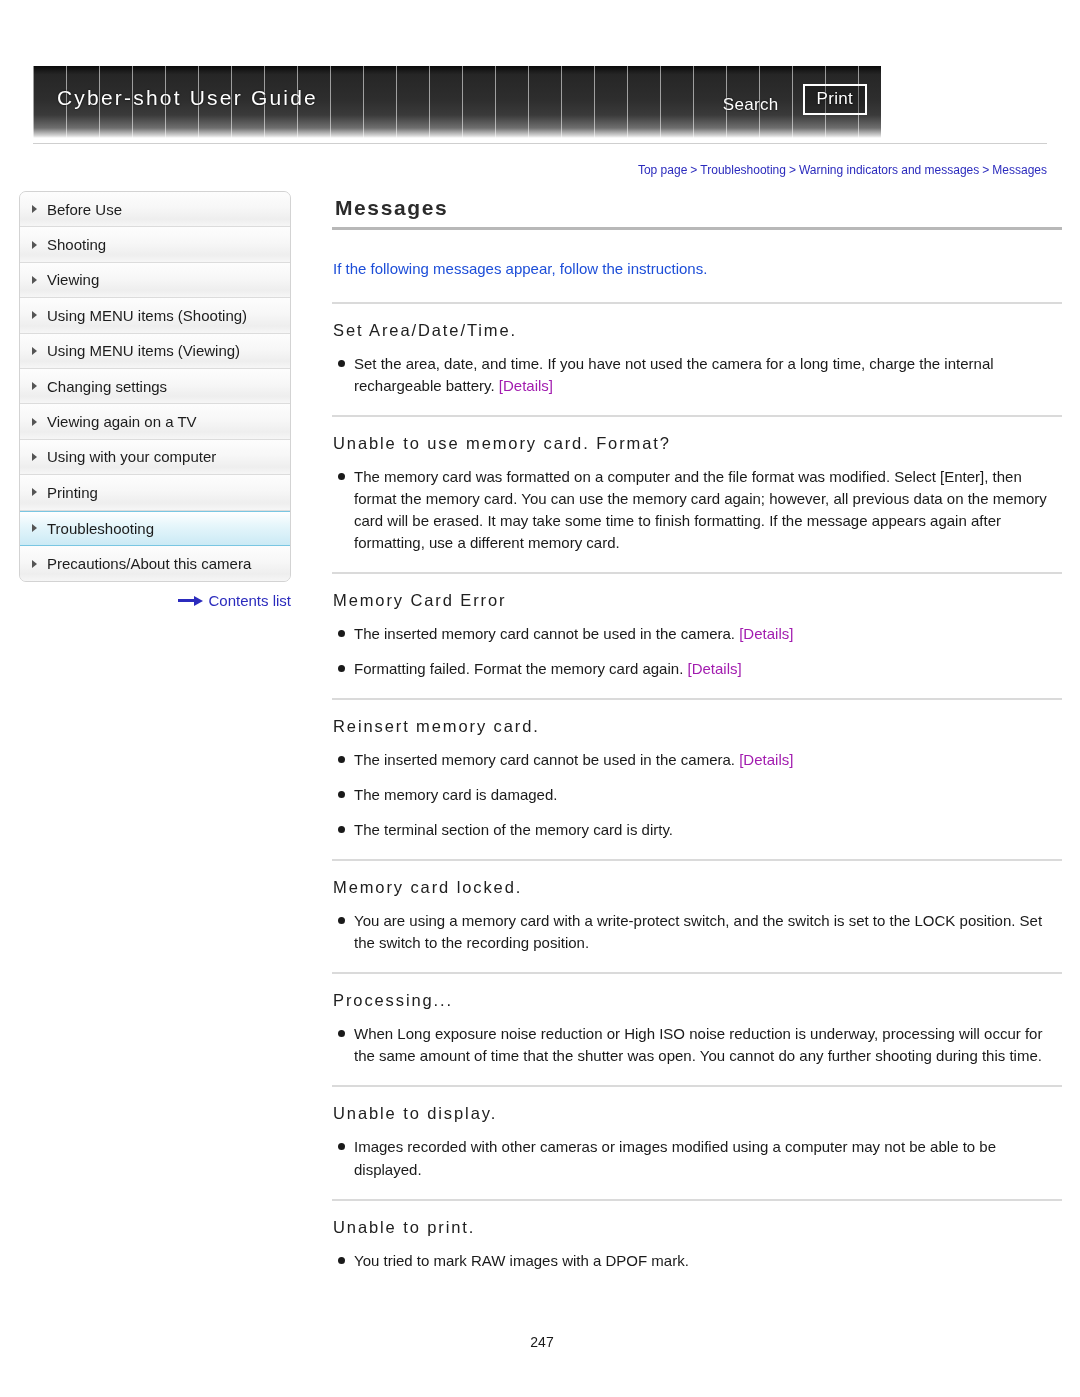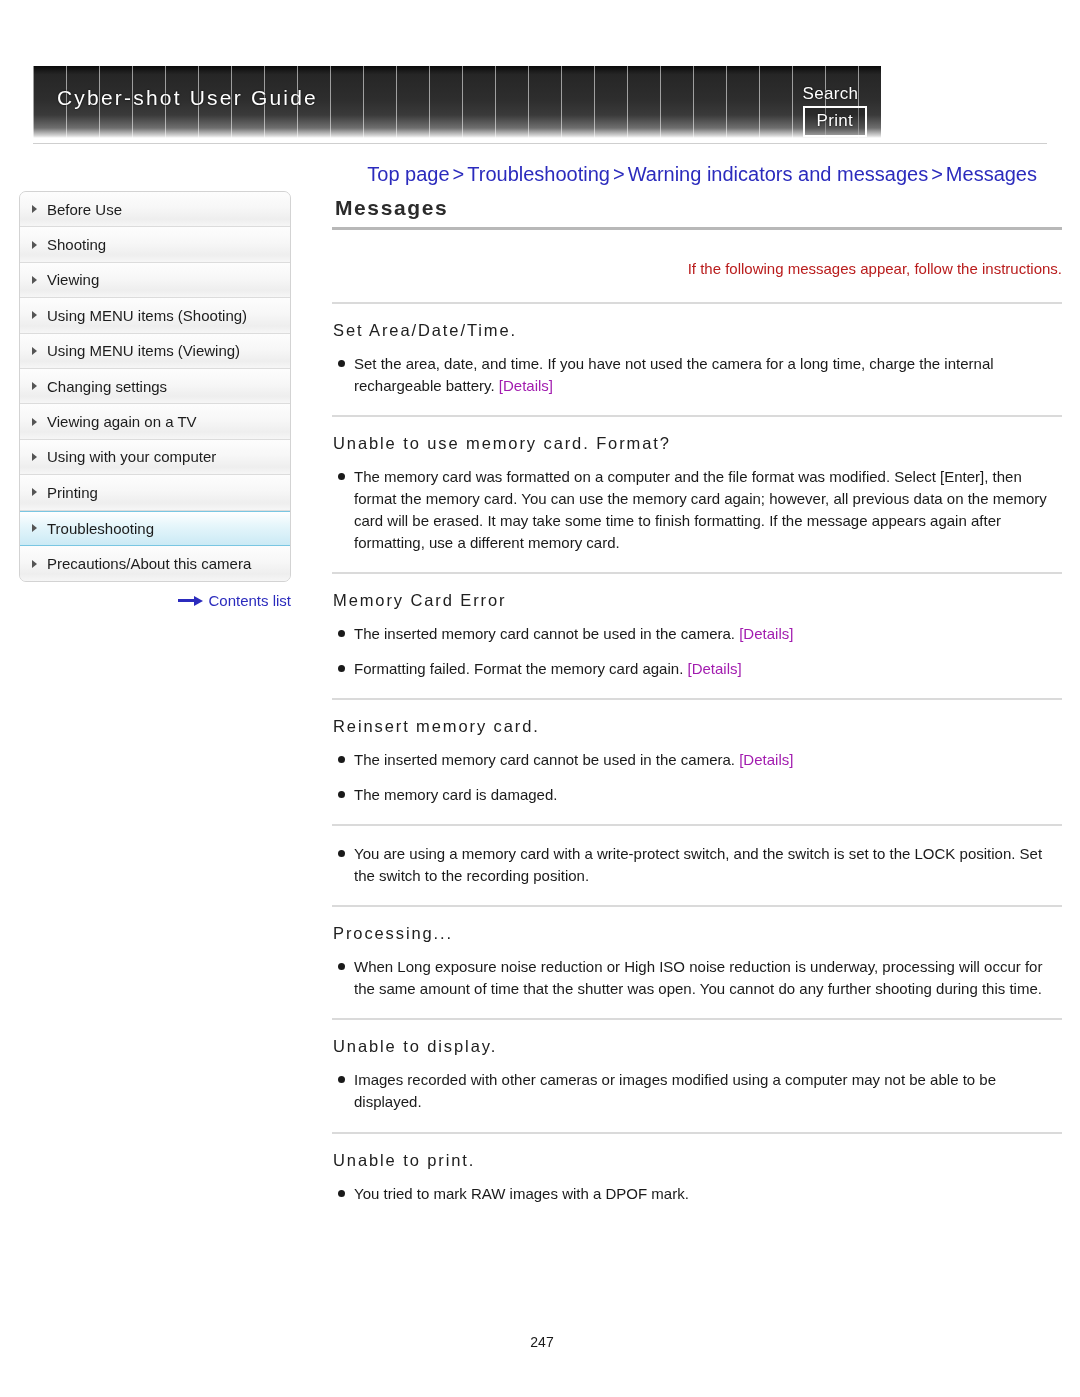--- a/index.html
+++ b/index.html
@@ -50,23 +50,22 @@
     letter-spacing: 2.2px;
     font-weight: normal;
     white-space: nowrap;
     text-shadow: 0 0 2px rgba(0,0,0,0.9);
   }
   .header-actions {
     position: absolute;
     right: 14px;
     top: 18px;
     display: flex;
-    align-items: flex-start;
-    gap: 2px;
-    flex-direction: column;
+    align-items: flex-end;
+    gap: 24px;
   }
   .search-link {
     color: #ffffff;
     font-size: 17px;
     letter-spacing: 0.3px;
     text-decoration: none;
     cursor: pointer;
     text-shadow: 0 0 2px rgba(0,0,0,0.9);
   }
   .print-button {
@@ -84,23 +83,23 @@
     left: 33px;
     top: 143px;
     width: 1014px;
     height: 1px;
     background: #cfcfcf;
   }
 
   
   .breadcrumb {
     position: absolute;
-    right: 43px;
+    right: 33px;
     top: 163px;
-    font-size: 20px;
+    font-size: 12px;
     color: #2b2bbd;
     white-space: nowrap;
   }
   .breadcrumb a {
     color: #2b2bbd;
     text-decoration: none;
     cursor: pointer;
   }
   .breadcrumb .sep { color: #2b2bbd; padding: 0 3px; }
 
@@ -196,24 +195,23 @@
     margin: 0 0 7px 3px;
   }
   .title-rule {
     height: 3px;
     background: #b8b8b8;
     width: 100%;
     margin-bottom: 28px;
   }
   .intro {
     font-size: 15px;
-    color: #b91c1c;
+    color: #1d4ed8;
     margin: 0 0 22px 1px;
     line-height: 1.45;
-    text-align: right;
   }
   .section { margin-bottom: 0; }
   .section-rule {
     height: 2px;
     background: #dadada;
     width: 100%;
     margin: 18px 0 17px 0;
   }
   .section-heading {
     font-size: 16.5px;
@@ -355,24 +353,26 @@
           <li><span>The inserted memory card cannot be used in the camera. </span><a class="details-link">[Details]</a></li>
           <li><span>Formatting failed. Format the memory card again. </span><a class="details-link">[Details]</a></li>
         </ul>
       </section>
       <section class="section">
         <div class="section-rule"></div>
         <h2 class="section-heading">Reinsert memory card.</h2>
         <ul class="bullets">
           <li><span>The inserted memory card cannot be used in the camera. </span><a class="details-link">[Details]</a></li>
           <li><span>The memory card is damaged.</span></li>
-        </ul>
-      </section>
-      <section class="section">
-        <div class="section-rule"></div>
+          <li><span>The terminal section of the memory card is dirty.</span></li>
+        </ul>
+      </section>
+      <section class="section">
+        <div class="section-rule"></div>
+        <h2 class="section-heading">Memory card locked.</h2>
         <ul class="bullets">
           <li><span>You are using a memory card with a write-protect switch, and the switch is set to the LOCK position. Set the switch to the recording position.</span></li>
         </ul>
       </section>
       <section class="section">
         <div class="section-rule"></div>
         <h2 class="section-heading">Processing...</h2>
         <ul class="bullets">
           <li><span>When Long exposure noise reduction or High ISO noise reduction is underway, processing will occur for the same amount of time that the shutter was open. You cannot do any further shooting during this time.</span></li>
         </ul>

